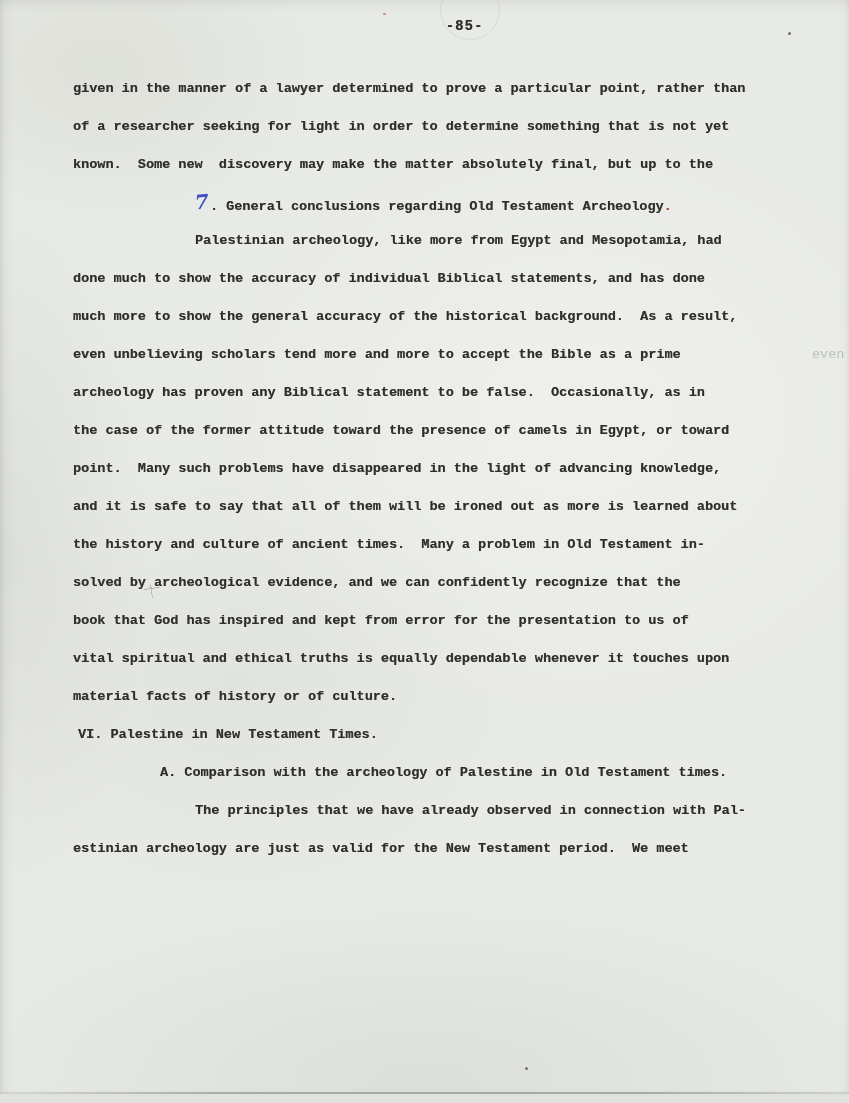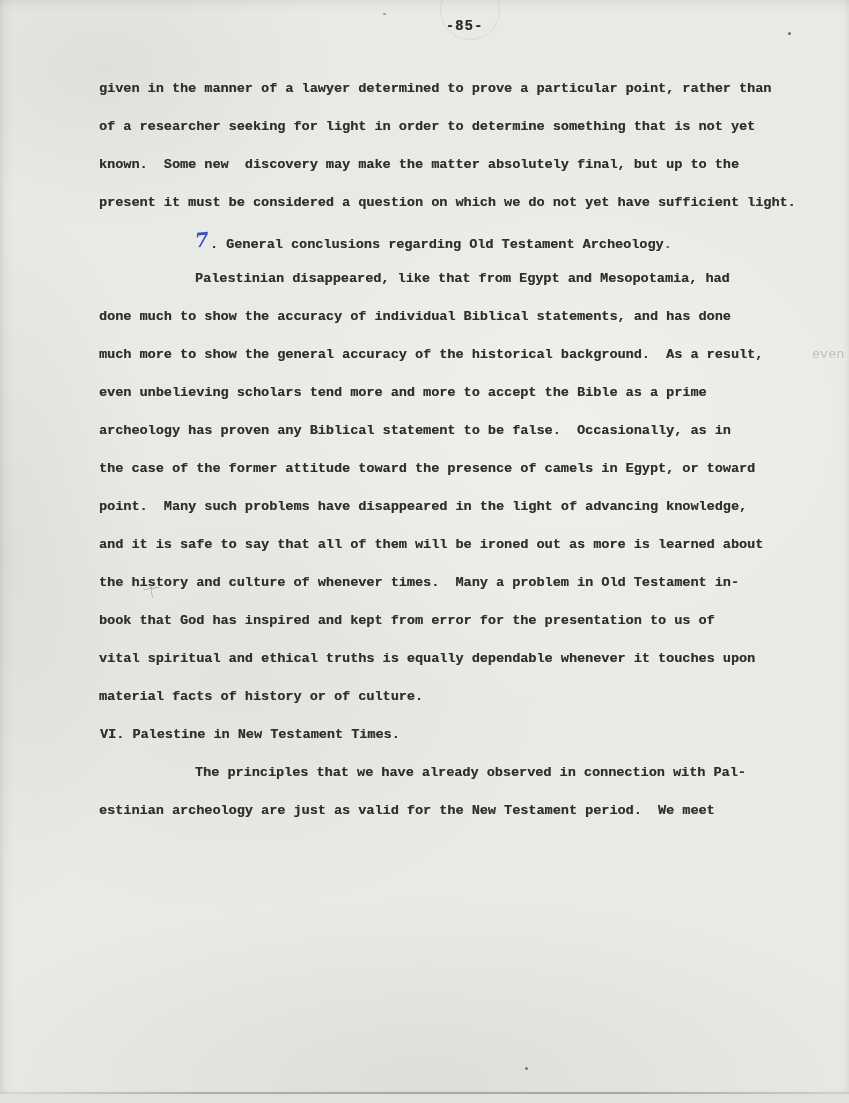--- a/index.html
+++ b/index.html
@@ -32,23 +32,23 @@
   .text-lines{
     position:absolute;top:70px;left:0;width:100%;
   }
   .line{
     height:38px;line-height:38px;
     font-size:13.5px;font-weight:bold;
     color:#2f2e2a;
     white-space:pre;
     text-shadow:0.3px 0.3px 0.5px rgba(47,46,42,0.55);
   }
-  .line.body{padding-left:99px;}
+  .line.body{padding-left:73px;}
   .line.para{padding-left:195px;}
-  .line.section{padding-left:100px;}
+  .line.section{padding-left:78px;}
   .line.sub{padding-left:160px;}
   .numeral{
     display:inline-block;
     font-family:"DejaVu Serif",serif;
     font-style:italic;font-weight:bold;
     font-size:20px;
     color:#3a4ec2;
     transform:rotate(-5deg) translateY(-1px);
     margin-right:1px;
     text-shadow:none;
@@ -93,35 +93,36 @@
 <body>
 
 <div class="page">
   <div class="watermark-circle"></div>
   <div class="page-number">-85-</div>
 
   <div class="text-lines">
       <div class="line body">given in the manner of a lawyer determined to prove a particular point, rather than</div>
       <div class="line body">of a researcher seeking for light in order to determine something that is not yet</div>
       <div class="line body">known.  Some new  discovery may make the matter absolutely final, but up to the</div>
-      <div class="line body">present it must be considered a question on which we do not yet have sufficient light.</div>
       <div class="line para"><span class="numeral">7</span><span>. General conclusions regarding Old Testament Archeology</span><span class="red-period">.</span></div>
-      <div class="line para">Palestinian disappeared, like that from Egypt and Mesopotamia, had</div>
+      <div class="line para">Palestinian archeology, like more from Egypt and Mesopotamia, had</div>
       <div class="line body">done much to show the accuracy of individual Biblical statements, and has done</div>
       <div class="line body">much more to show the general accuracy of the historical background.  As a result,</div>
       <div class="line body">even unbelieving scholars tend more and more to accept the Bible as a prime</div>
       <div class="line body">archeology has proven any Biblical statement to be false.  Occasionally, as in</div>
       <div class="line body">the case of the former attitude toward the presence of camels in Egypt, or toward</div>
       <div class="line body">point.  Many such problems have disappeared in the light of advancing knowledge,</div>
       <div class="line body">and it is safe to say that all of them will be ironed out as more is learned about</div>
-      <div class="line body">the history and culture of whenever times.  Many a problem in Old Testament in-</div>
+      <div class="line body">the history and culture of ancient times.  Many a problem in Old Testament in-</div>
+      <div class="line body">solved by archeological evidence, and we can confidently recognize that the</div>
       <div class="line body">book that God has inspired and kept from error for the presentation to us of</div>
       <div class="line body">vital spiritual and ethical truths is equally dependable whenever it touches upon</div>
       <div class="line body">material facts of history or of culture.</div>
       <div class="line section">VI. Palestine in New Testament Times.</div>
+      <div class="line sub">A. Comparison with the archeology of Palestine in Old Testament times.</div>
       <div class="line para">The principles that we have already observed in connection with Pal-</div>
       <div class="line body">estinian archeology are just as valid for the New Testament period.  We meet</div>
     </div>
 
   <div class="ghost-text">even</div>
   <div class="pencil-smudge"></div>
   <div class="speck speck-dark-top"></div>
   <div class="speck speck-red-top"></div>
   <div class="speck speck-bottom"></div>
   <div class="bottom-edge-line"></div>

